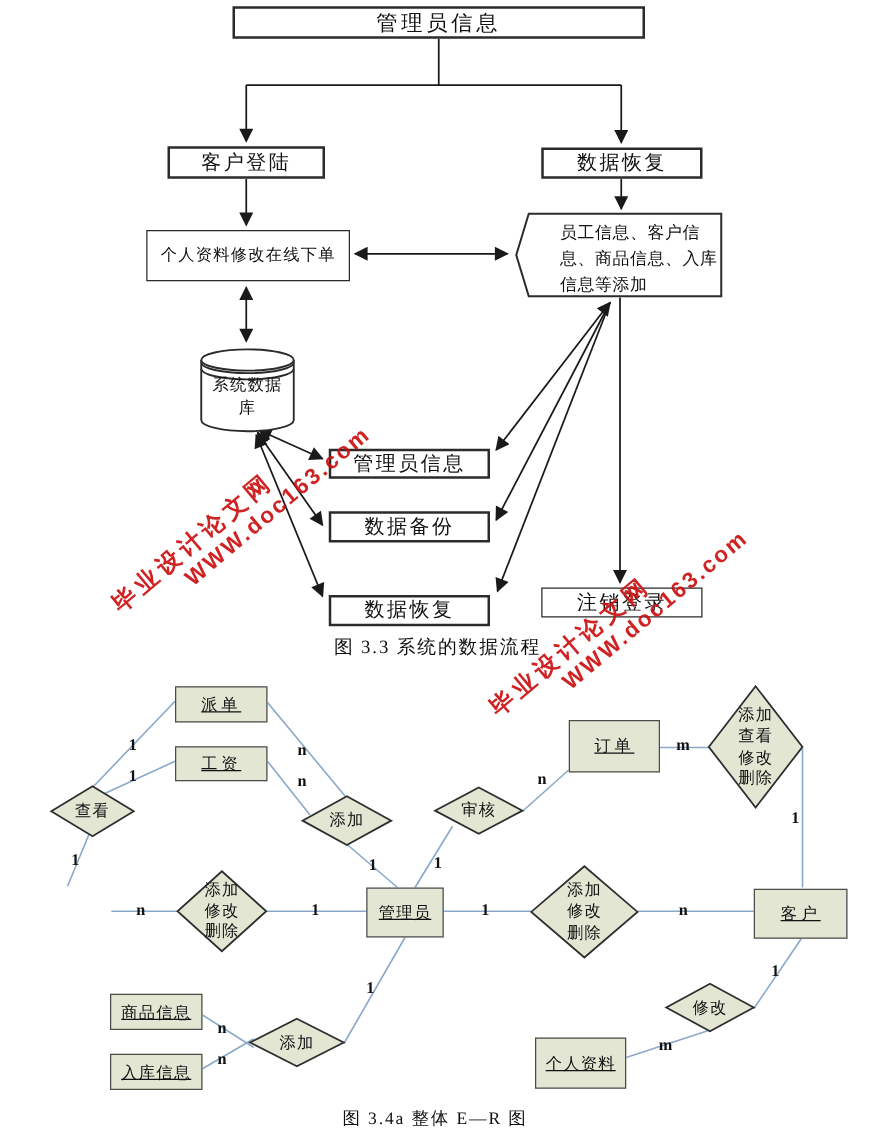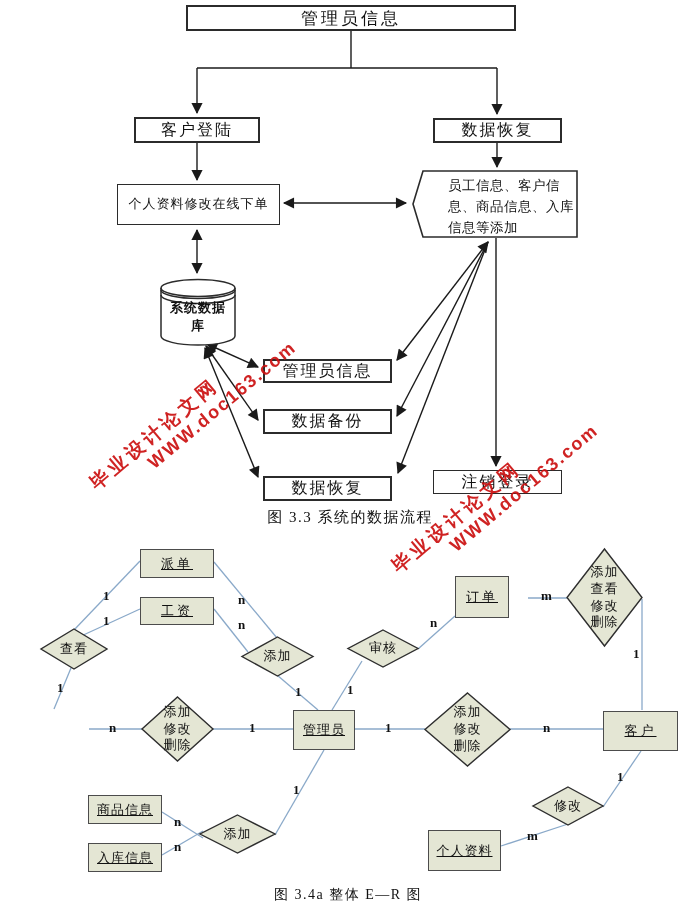--- a/index.html
+++ b/index.html
@@ -108,39 +108,39 @@
 
   <div class="node flowbox" style="left:433px;top:118px;width:129px;height:25px;">数据恢复</div>
 
   <div class="node profilebox" style="left:117px;top:184px;width:163px;height:41px;flex-direction:row;">
     <span>个人资料修改</span>
     <span>在线下单</span>
   </div>
 
   <div class="overlay pent-text" style="left:448px;top:176px;width:136px;height:56px;">员工信息、客户信息、商品信息、入库信息等添加</div>
 
-  <div class="overlay db-text" style="left:162px;top:298px;width:72px;height:38px;flex-direction:column;font-weight:bold;">
+  <div class="overlay db-text" style="left:162px;top:298px;width:72px;height:38px;flex-direction:column;">
     <span>系统数据</span>
     <span>库</span>
   </div>
 
   <div class="node smallbox" style="left:263px;top:359px;width:129px;height:24px;">管理员信息</div>
 
   <div class="node smallbox" style="left:263px;top:409px;width:129px;height:25px;">数据备份</div>
 
   <div class="node smallbox" style="left:263px;top:476px;width:129px;height:25px;">数据恢复</div>
 
   <div class="node smallbox" style="left:433px;top:470px;width:129px;height:24px;border-width:1.5px;">注销登录</div>
 
   <div class="caption" style="left:255px;top:508px;width:190px;">图 3.3 系统的数据流程</div>
 
   <div class="node erbox" style="left:140px;top:549px;width:74px;height:29px;">派单</div>
   <div class="node erbox" style="left:140px;top:597px;width:74px;height:28px;">工资</div>
   <div class="node erbox" style="left:293px;top:710px;width:62px;height:40px;letter-spacing:1px;">管理员</div>
-  <div class="node erbox" style="left:455px;top:576px;width:54px;height:42px;">订单</div>
+  <div class="node erbox" style="left:455px;top:576px;width:73px;height:42px;">订单</div>
   <div class="node erbox" style="left:603px;top:711px;width:75px;height:40px;">客户</div>
   <div class="node erbox" style="left:88px;top:795px;width:74px;height:29px;letter-spacing:1px;">商品信息</div>
   <div class="node erbox" style="left:88px;top:843px;width:74px;height:29px;letter-spacing:1px;">入库信息</div>
   <div class="node erbox" style="left:428px;top:830px;width:73px;height:41px;letter-spacing:1px;">个人资料</div>
 
   <div class="overlay dia-label" style="left:41px;top:629px;width:66px;height:40px;">查看</div>
   <div class="overlay dia-label" style="left:242px;top:637px;width:71px;height:39px;">添加</div>
   <div class="overlay dia-label" style="left:348px;top:630px;width:70px;height:37px;">审核</div>
   <div class="overlay dia-label" style="left:567px;top:549px;width:75px;height:97px;">
     <div class="dia-wrap" style="width:30px;">添加查看修改删除</div>

